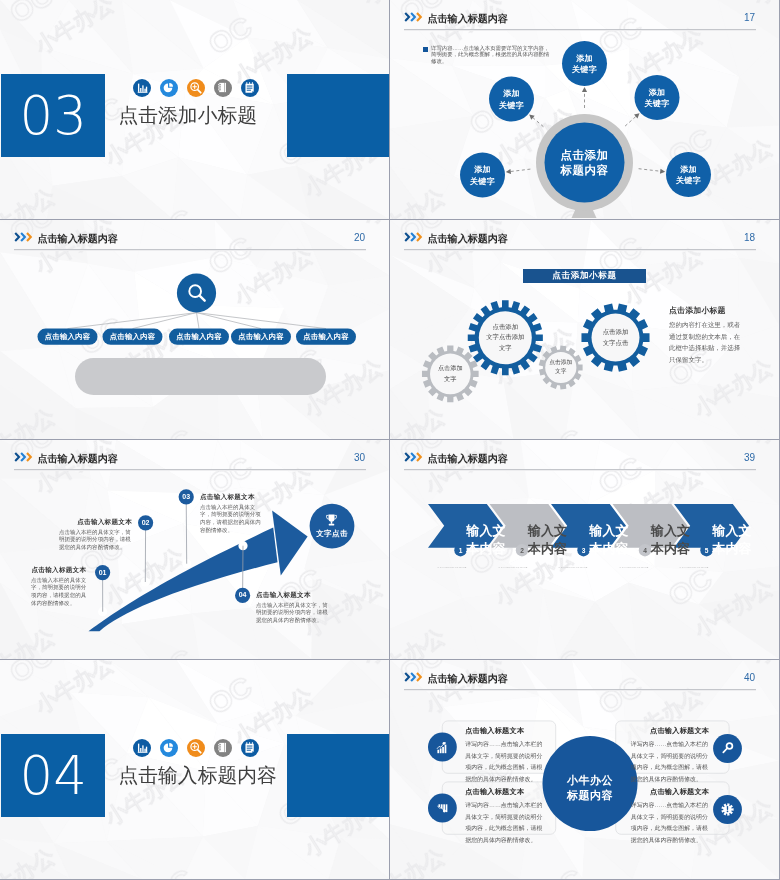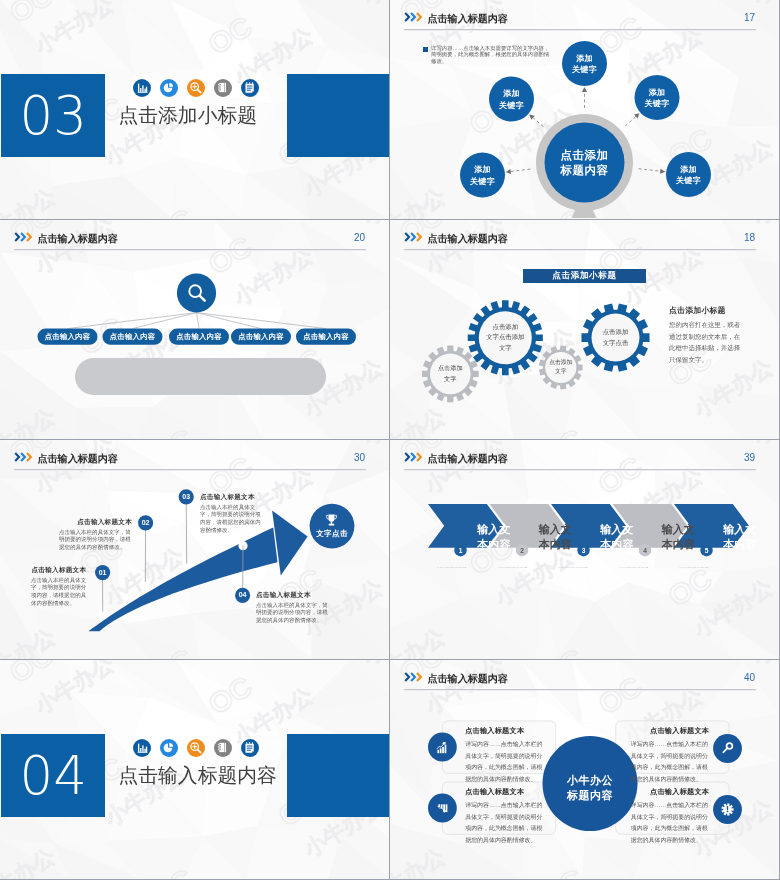--- a/index.html
+++ b/index.html
@@ -80,21 +80,21 @@
            display:flex;flex-direction:column;align-items:center;justify-content:center;gap:1px;}
   .a20-tip .ic{display:flex;}
   .a20-tip .lb{color:#fff;font-size:7.6px;font-weight:bold;letter-spacing:.3px;}
   .a20-txt{position:absolute;}
   .a20-txt .h10{height:10.4px;}
   .a20-txt .h10>div{font-size:66.5px;font-weight:bold;color:#2b2b2b;letter-spacing:2px;white-space:nowrap;line-height:66px;}
   .a20-txt .p10>div{font-size:55.2px;line-height:77px;color:#5a5a5a;}
 
   
   .c21-stage{position:absolute;left:0;top:0;width:389px;height:219px;}
-  .c21-label{position:absolute;text-align:right;font-size:11px;font-weight:bold;letter-spacing:.2px;padding-left:22px;}
+  .c21-label{position:absolute;text-align:left;font-size:13px;font-weight:bold;letter-spacing:.2px;padding-left:22px;}
   .c21-num{position:absolute;width:16px;text-align:center;font-size:6.6px;font-weight:bold;
            font-family:"Liberation Sans",sans-serif;line-height:9px;}
   .c21-body{position:absolute;width:49.5px;font-size:5.9px;line-height:2.0;color:#4d4d4d;}
 
   
   .h23-stage{position:absolute;left:0;top:0;width:389px;height:219px;}
   .h23-center{position:absolute;left:155px;top:113px;width:90px;text-align:center;color:#fff;
               font-size:11px;font-weight:bold;line-height:1.38;letter-spacing:.5px;}
   .h23-card{position:absolute;}
   .h23-card .h{font-size:7.2px;font-weight:bold;color:#2b2b2b;margin-bottom:2.5px;letter-spacing:.2px;}

